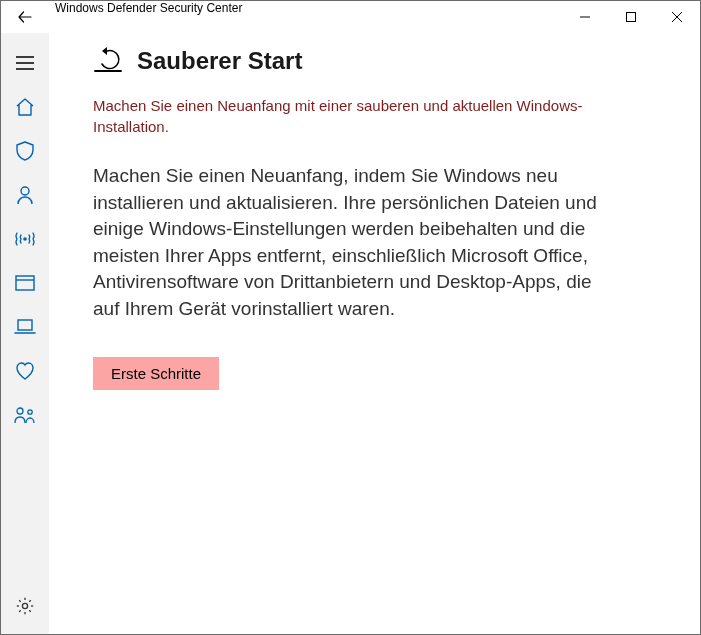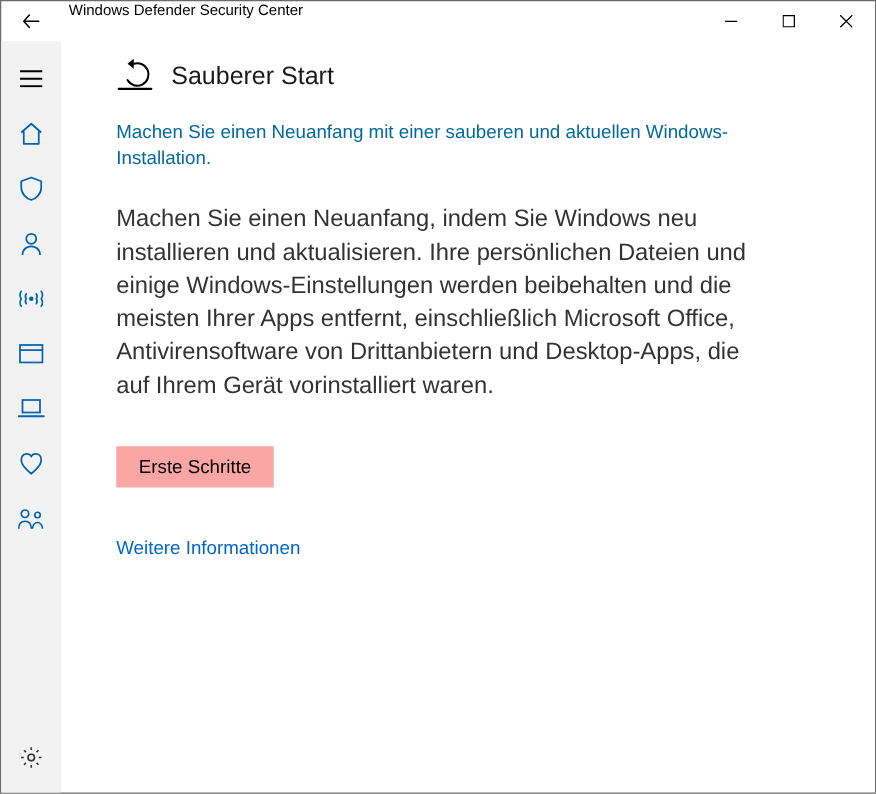--- a/index.html
+++ b/index.html
@@ -87,29 +87,29 @@
     align-items: center;
     margin-bottom: 20px;
   }
   .heading-row .hicon {
     margin-right: 14px;
     color: #1a1a1a;
     display: flex;
     align-items: center;
   }
   .heading-row h1 {
-    font-size: 20px;
-    font-weight: 400;
+    font-size: 24px;
+    font-weight: 700;
     margin: 0;
     color: #1a1a1a;
   }
 
   .lead {
     font-size: 15px;
-    color: #0369a1;
+    color: #7f1d1d;
     margin: 0 0 26px 0;
     line-height: 1.4;
     max-width: 520px;
   }
   .body {
     font-size: 19px;
     color: #333;
     margin: 0 0 34px 0;
     line-height: 1.4;
     max-width: 520px;
@@ -263,16 +263,15 @@
       </span>
       <h1>Sauberer Start</h1>
     </div>
 
     <p class="lead">Machen Sie einen Neuanfang mit einer sauberen und aktuellen Windows-Installation.</p>
 
     <p class="body">Machen Sie einen Neuanfang, indem Sie Windows neu installieren und aktualisieren. Ihre persönlichen Dateien und einige Windows-Einstellungen werden beibehalten und die meisten Ihrer Apps entfernt, einschließlich Microsoft Office, Antivirensoftware von Drittanbietern und Desktop-Apps, die auf Ihrem Gerät vorinstalliert waren.</p>
 
     <button class="btn-primary cursor-ptr">Erste Schritte</button>
     <br>
-    <a class="link cursor-ptr">Weitere Informationen</a>
 
   </div>
 </div>
 
 </body></html>

